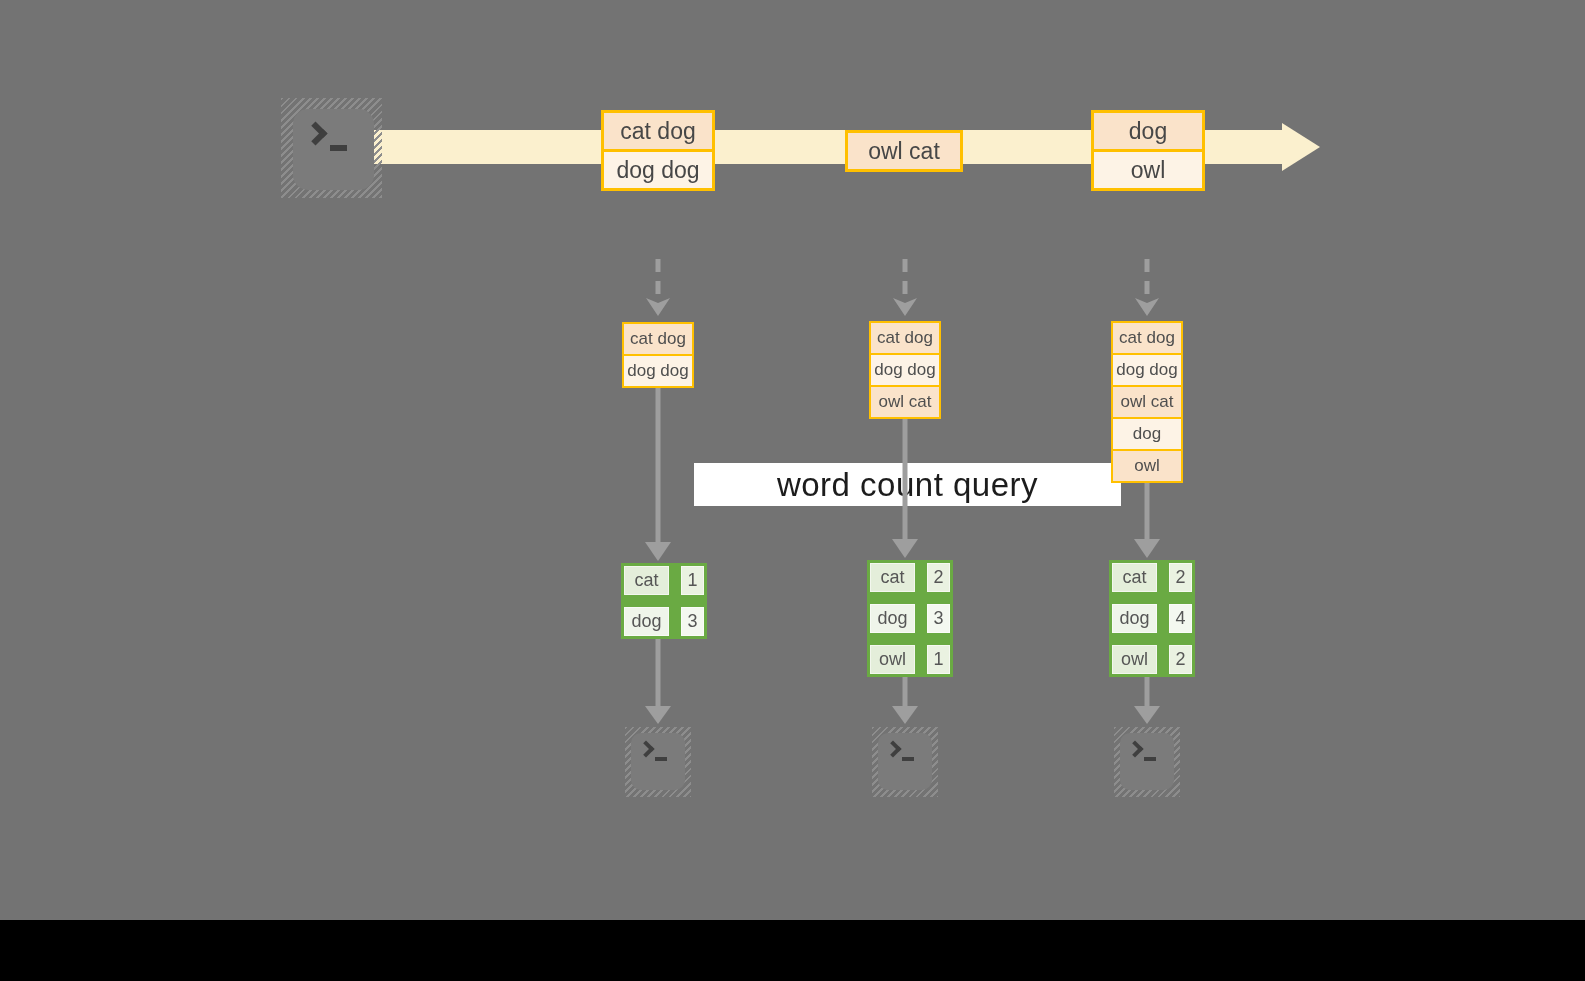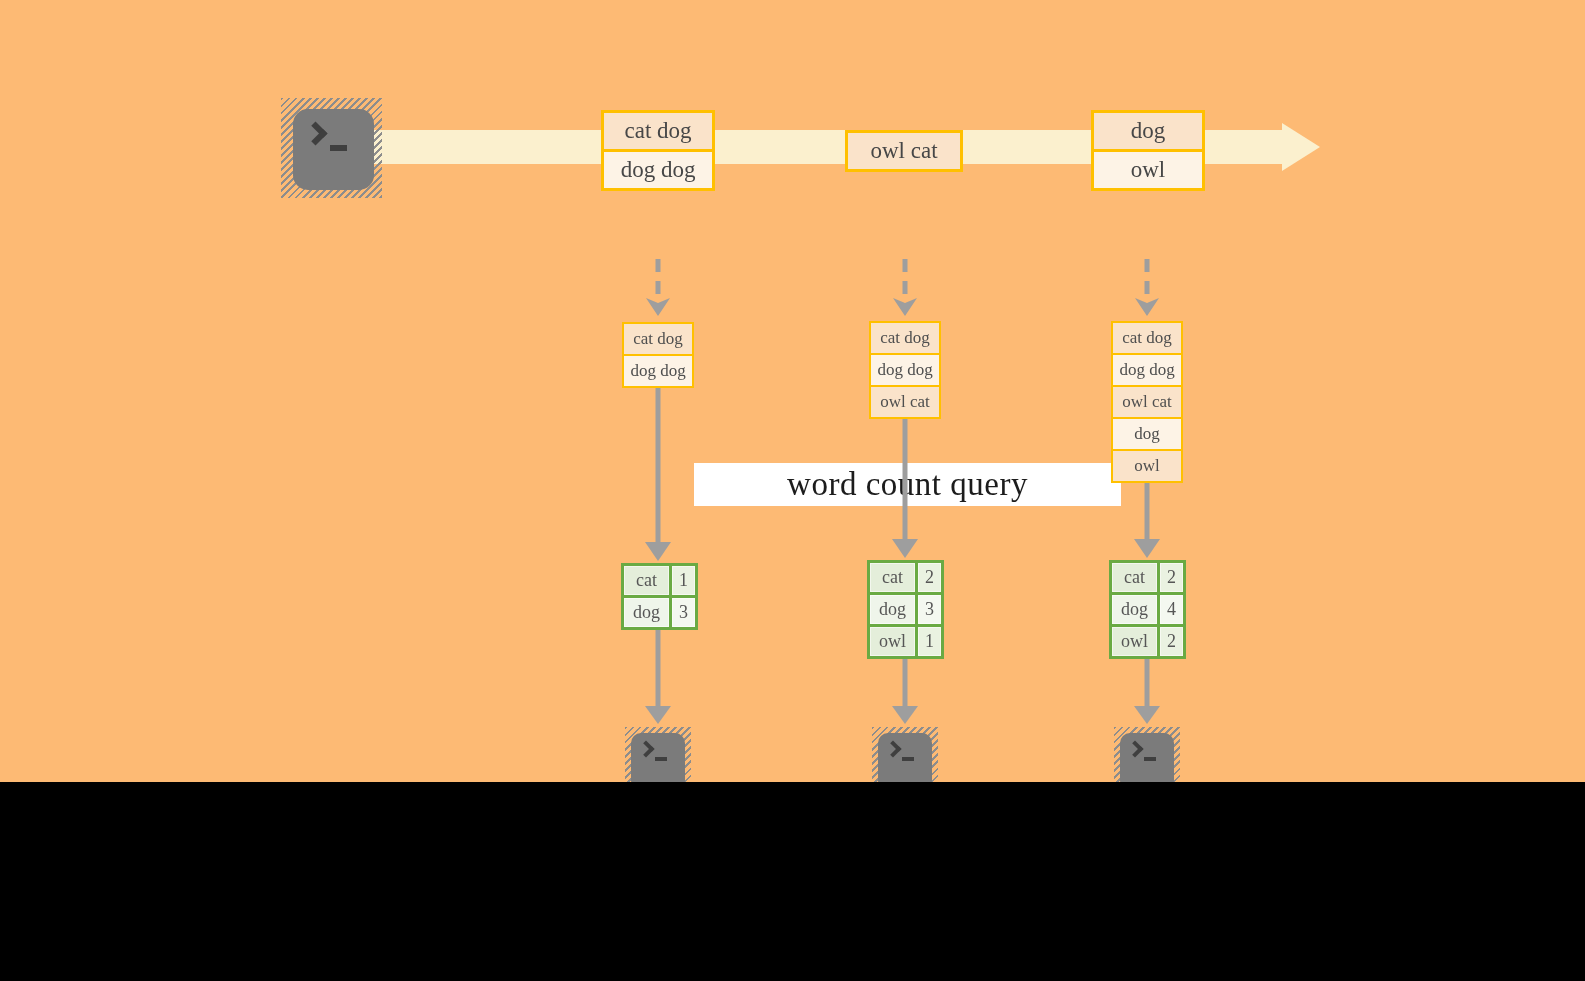--- a/index.html
+++ b/index.html
@@ -1,18 +1,18 @@
 <!DOCTYPE html>
 <html><head>
 <meta charset="utf-8">
 <style>
   html,body { margin:0; padding:0; background:#000; }
   #canvas {
-    position:relative; width:1585px; height:782px; background:#fdba74;
-    font-family:Liberation Serif, serif; overflow:hidden;
+    position:relative; width:1585px; height:920px; background:#737373;
+    font-family:Liberation Sans, sans-serif; overflow:hidden;
   }
 
   
   .band { position:absolute; left:345px; top:130px; width:937px; height:34px;
           background:#FBF0CE; z-index:0; }
   .band-head { position:absolute; left:1282px; top:123px; width:0; height:0;
           border-top:24px solid transparent; border-bottom:24px solid transparent;
           border-left:38px solid #FBF0CE; z-index:0; }
 
   
@@ -29,21 +29,21 @@
   
   .stack { position:absolute; display:grid; gap:2px; background:#FFC000;
            border:2px solid #FFC000; width:68px; z-index:3; }
   .stack .cell { display:flex; align-items:center; justify-content:center;
                  height:30px; font-size:17px; color:#4f4f4f; }
   #stack1 { left:622px; top:322px; }
   #stack2 { left:869px; top:321px; }
   #stack3 { left:1111px; top:321px; }
 
   
-  .gtable { position:absolute; display:grid; gap:3px; background:#6AAA43;
+  .gtable { position:absolute; display:grid; gap:12px; background:#6AAA43;
             border:3px solid #6AAA43; grid-template-columns:45px 23px; z-index:3; }
   .gtable .gcell { display:flex; align-items:center; justify-content:center;
                    height:29px; font-size:18px; color:#565656;
                    box-shadow: inset 0 0 0 1px rgba(255,255,255,0.55); }
   .gw0 { background:#E4EEDA; } .gc0 { background:#EAF2E1; }
   .gw1 { background:#EFF5EA; } .gc1 { background:#F4F8F0; }
   #gtable1 { left:621px; top:563px; }
   #gtable2 { left:867px; top:560px; }
   #gtable3 { left:1109px; top:560px; }
 

